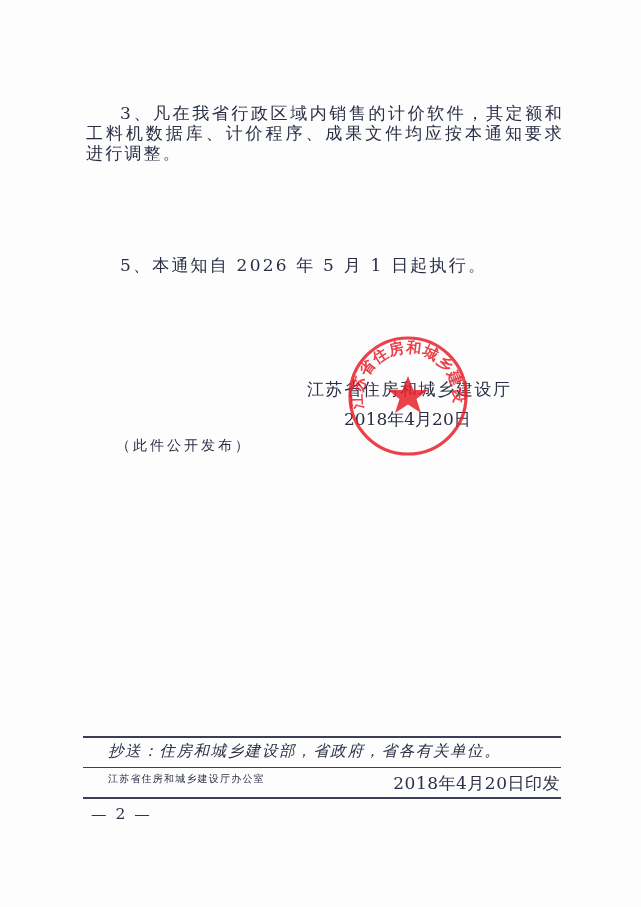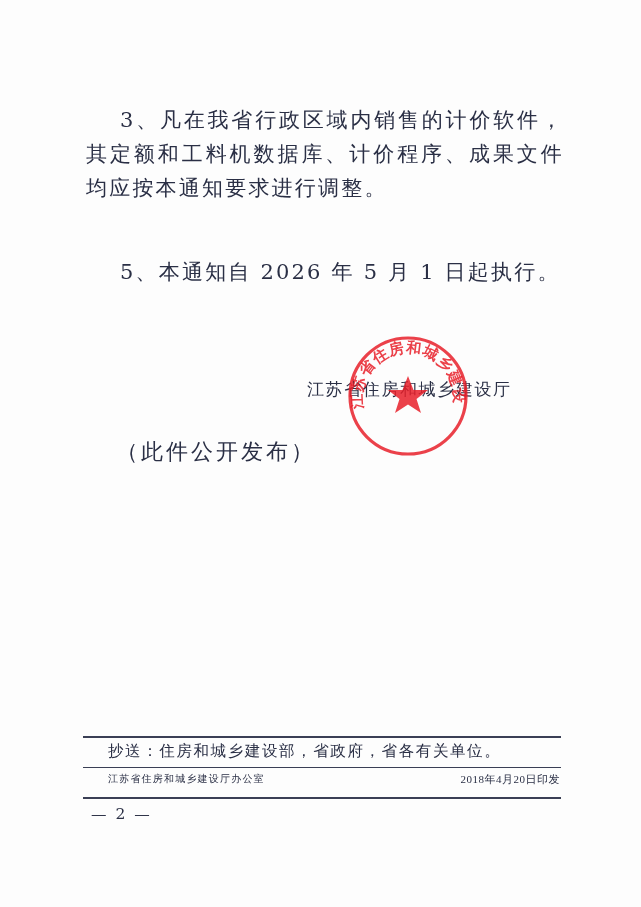--- a/index.html
+++ b/index.html
@@ -1,49 +1,50 @@
 <!DOCTYPE html>
 <html><head>
 <meta charset="utf-8">
 <style>
   html, body { margin:0; padding:0; }
   body { width:641px; height:907px; background:#fdfdfd; position:relative; overflow:hidden;
          font-family:"DejaVu Serif","Liberation Serif",serif; color:#2a2f45; }
   .page { position:absolute; left:0; top:0; width:641px; height:907px; }
-  .para { position:absolute; left:86px; width:478px; font-size:21px; line-height:34px;
+  .para { position:absolute; left:86px; width:478px; font-size:17px; line-height:20px;
           letter-spacing:2.2px; text-align:justify; }
   .para .indent { display:inline-block; width:34px; }
   #p3 { top:103px; }
   #p4 { top:164px; }
   #p5 { top:255px; }
   .sig { position:absolute; font-size:17px; letter-spacing:1.6px; white-space:nowrap; }
   #sig-org { left:307px; top:378px; }
   #sig-date { left:344px; top:408px; letter-spacing:0; }
-  #public { position:absolute; left:116px; top:437px; font-size:22px; letter-spacing:3px; }
+  #public { position:absolute; left:116px; top:437px; font-size:14px; letter-spacing:3px; }
   .seal { position:absolute; left:346px; top:334px; width:124px; height:124px; pointer-events:none; }
   .rule { position:absolute; left:83px; width:478px; background:#3a3f55; }
   #rule1 { top:736px; height:2px; }
   #rule2 { top:767px; height:1px; }
   #rule3 { top:797px; height:2px; }
-  .cc { position:absolute; left:108px; top:741px; font-size:15.5px; letter-spacing:1.6px; }
+  .cc { position:absolute; left:108px; top:741px; font-size:15.5px; letter-spacing:1.6px;font-style:italic; }
   .issuer { position:absolute; left:108px; top:772px; font-size:10px; letter-spacing:1.2px; }
-  .issue-date { position:absolute; right:81px; top:772px; font-size:11px; letter-spacing:0.5px;font-family:Liberation Serif, serif; }
+  .issue-date { position:absolute; right:81px; top:772px; font-size:17px; letter-spacing:0.5px; }
   .pagenum { position:absolute; left:91px; top:805px; font-size:15.5px; letter-spacing:2px; }
 </style>
 </head>
 <body>
 
 <div class="page">
 
   <div class="para" id="p3"><span class="indent"></span><span>3、凡在我省行政区域内销售的计价软件，其定额和工料机数据库、计价程序、成果文件均应按本通知要求进行调整。</span></div>
 
 
   <div class="para" id="p5"><span class="indent"></span><span>5、本通知自 2026 年 5 月 1 日起执行。</span></div>
 
   <div class="sig" id="sig-org">江苏省住房和城乡建设厅</div>
+  <div class="sig" id="sig-date">2018年4月20日</div>
 
   <svg class="seal" viewBox="0 0 124 124">
     <defs>
       <path id="seal-arc" d="M 18 78 A 46 46 0 1 1 106 78"></path>
     </defs>
     <circle cx="62" cy="62" r="58" fill="none" stroke="#e8202a" stroke-width="3.2" opacity="0.85"></circle>
     <text font-size="15" fill="#e8202a" opacity="0.85" font-family="DejaVu Serif, serif" font-weight="bold" letter-spacing="1">
       <textPath href="#seal-arc" startOffset="2%">江苏省住房和城乡建设厅</textPath>
     </text>
     <polygon points="62,42 67.5,56 82,56 70.5,65 75,79 62,70.5 49,79 53.5,65 42,56 56.5,56" fill="#e8202a" opacity="0.85"></polygon>

